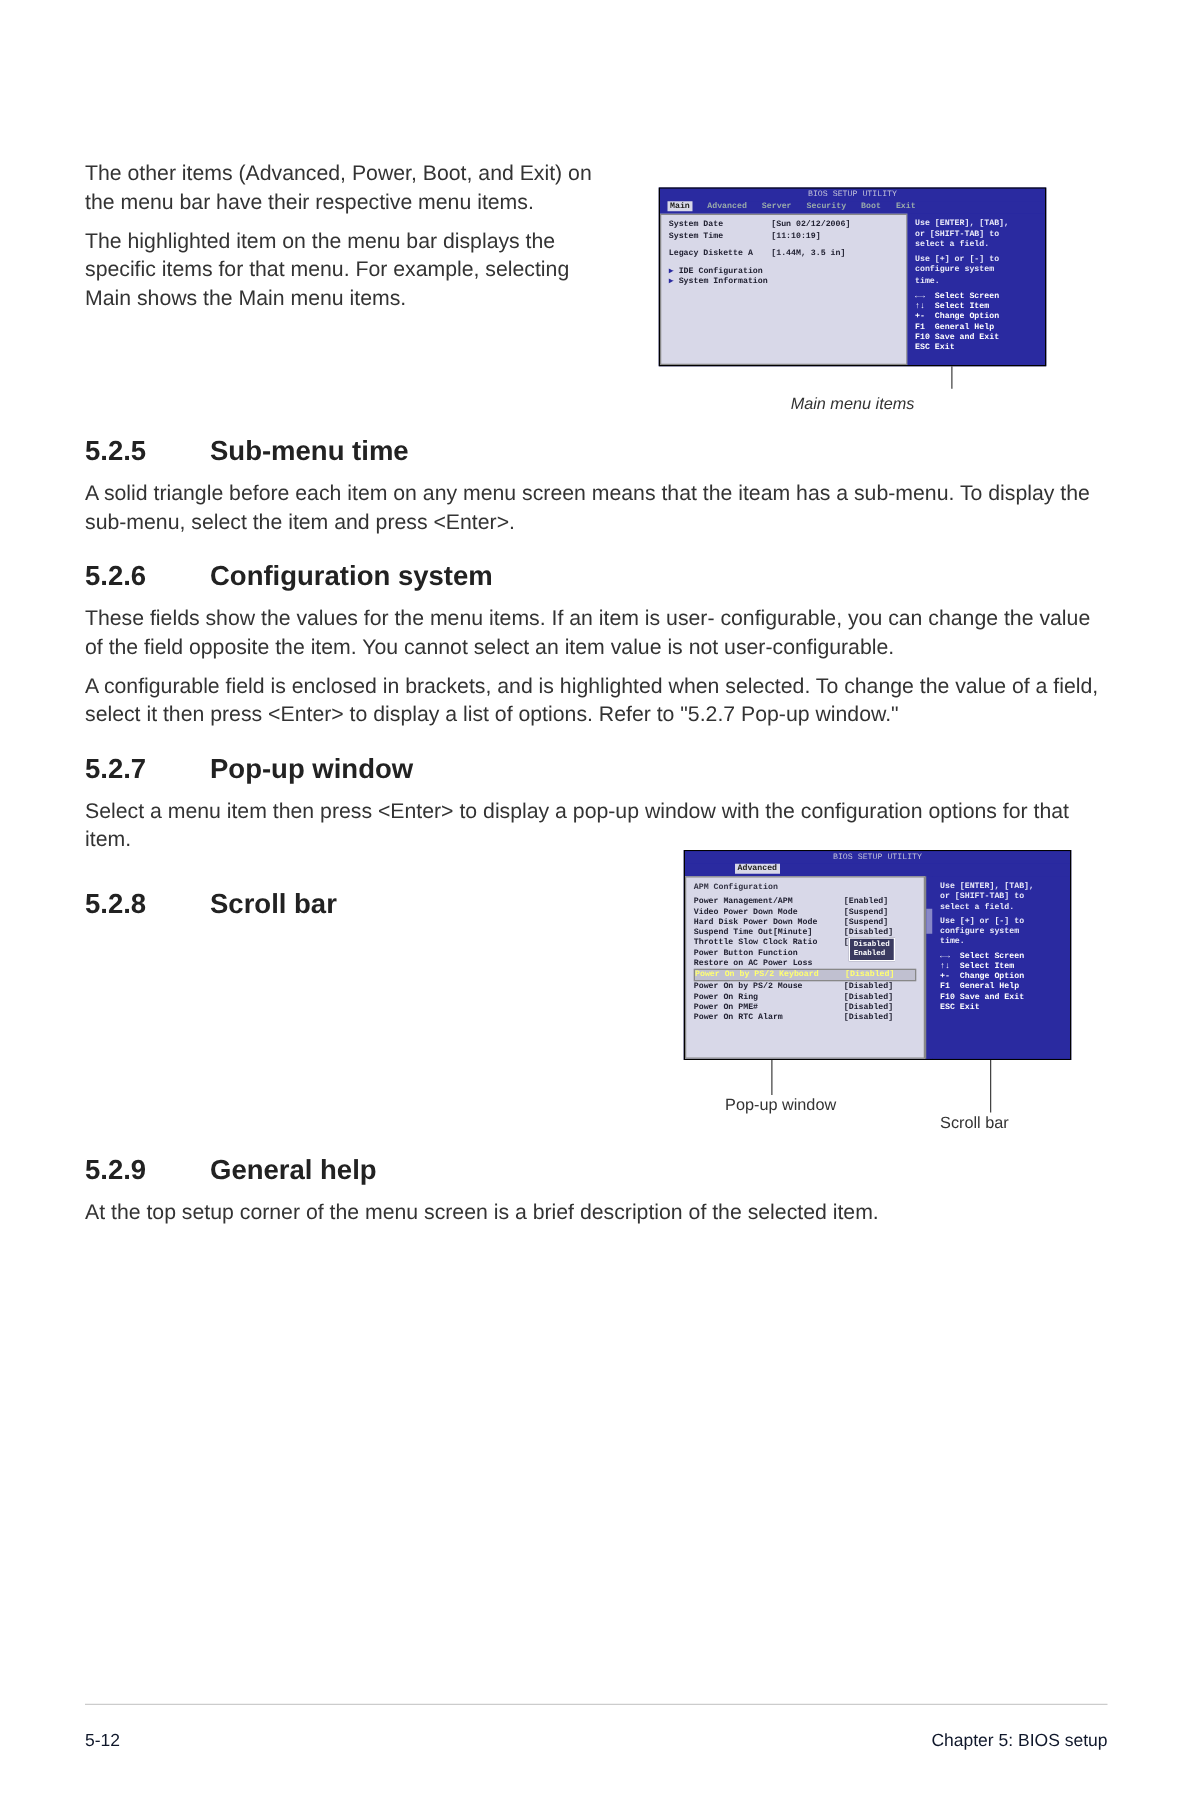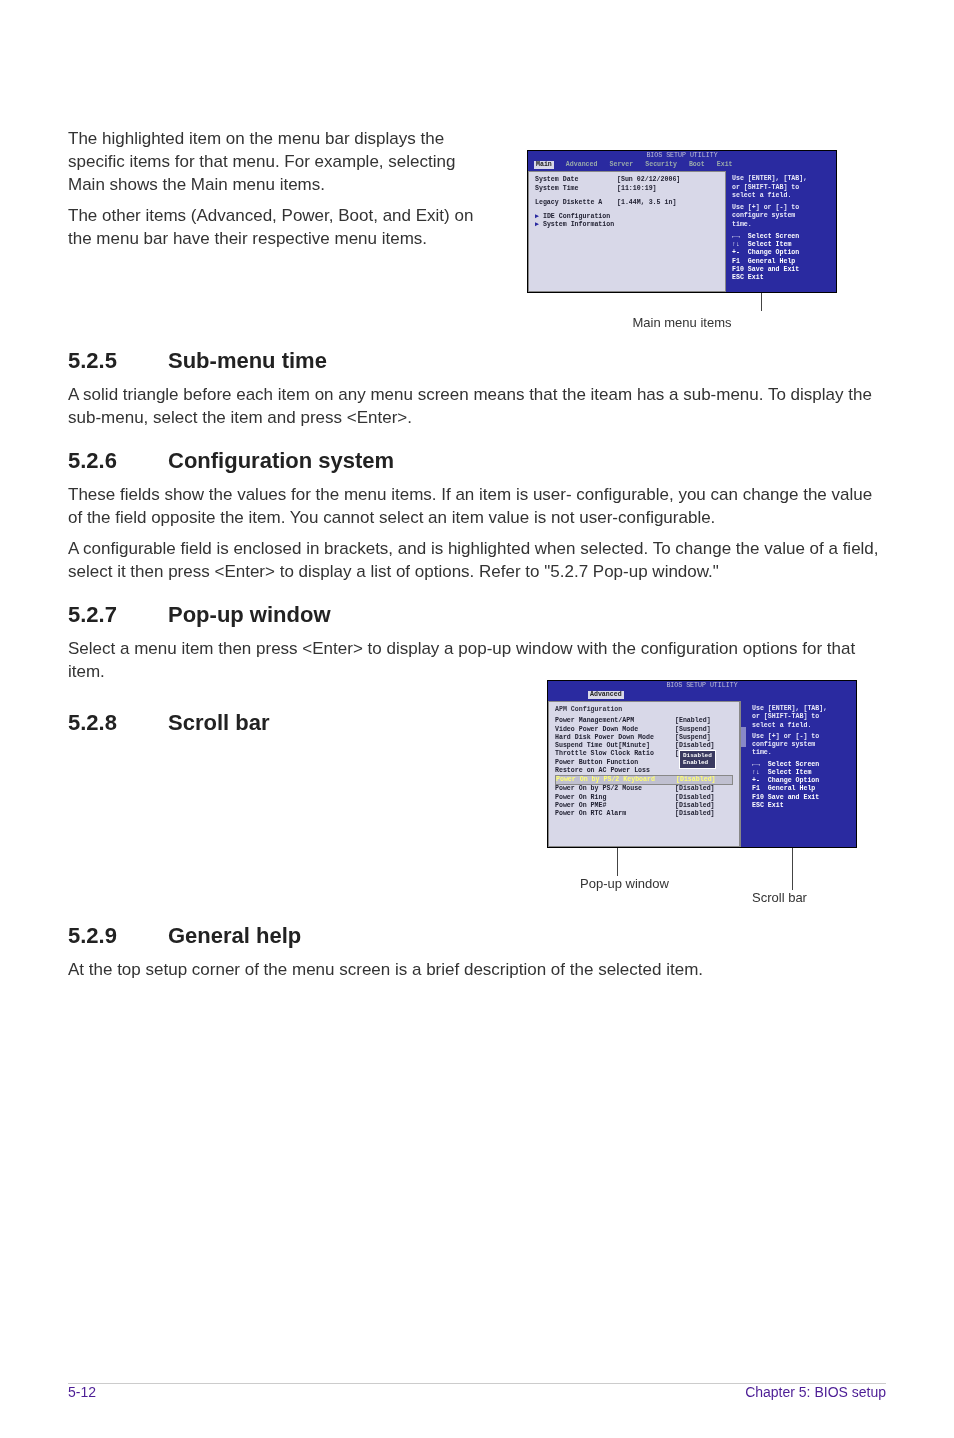--- a/index.html
+++ b/index.html
@@ -12,21 +12,21 @@
     height: 1438px;
     position: relative;
     padding: 120px 68px 0 68px;
   }
   h2 { font-size: 22px; font-weight: bold; margin: 18px 0 10px 0; color: #222; }
   .sec-num { display:inline-block; width:100px; }
   .body-text { font-size: 17px; line-height: 1.35; margin: 8px 0; color: #333; }
   .row { display:flex; align-items:flex-start; }
   .col-left { flex: 0 0 410px; }
   .col-right { flex: 1; display:flex; flex-direction:column; align-items:center; }
-  .caption { font-size: 13px; margin-top:4px; }
+  .caption { font-size: 13px; margin-top:4px;font-style:italic; }
 
   
   .bios {
     width: 310px;
     background: #2a2aa0;
     border: 1px solid #000;
     font-family: "Courier New", monospace;
     font-size: 6.6px;
     color: #eee;
     line-height: 1.25;
@@ -52,29 +52,29 @@
     top:48px; left:130px;
     line-height:1.2;
   }
   .bios-ylw { color:#ffff70; }
   .pointer-cap { font-size:13px; }
   .pointer-line { border-left:1px solid #444; height:18px; margin-left:158px;}
   .pointer-line-b { border-left:1px solid #444; height:28px; }
   .scrollbar { width:6px; background:#2a2aa0; border-left:1px solid #888;}
   .scroll-thumb { width:100%; height:20px; background:#8888c8; margin-top:26px;}
 
-  .footer { position:absolute; bottom:38px; left:68px; right:68px; border-top:1px solid #ccc; padding-top:0; display:flex; justify-content:space-between; font-size:14px; color:#4c1d95;}
+  .footer { position:absolute; bottom:38px; left:68px; right:68px; border-top:1px solid #ccc; padding-top:20px; display:flex; justify-content:space-between; font-size:14px; color:#0f172a;}
 </style>
 </head>
 <body>
 
 <div class="row">
   <div class="col-left">
+    <p class="body-text">The other items (Advanced, Power, Boot, and Exit) on the menu bar have their respective menu items.</p>
     <p class="body-text">The highlighted item on the menu bar displays the specific items for that menu. For example, selecting Main shows the Main menu items.</p>
-    <p class="body-text">The other items (Advanced, Power, Boot, and Exit) on the menu bar have their respective menu items.</p>
   </div>
   <div class="col-right">
 
     <div class="bios" style="margin-top:30px;">
       <div class="bios-title">BIOS SETUP UTILITY</div>
       <div class="bios-menubar">
         <span class="sel">Main</span>
         <span>Advanced</span>
         <span>Server</span>
         <span>Security</span>

